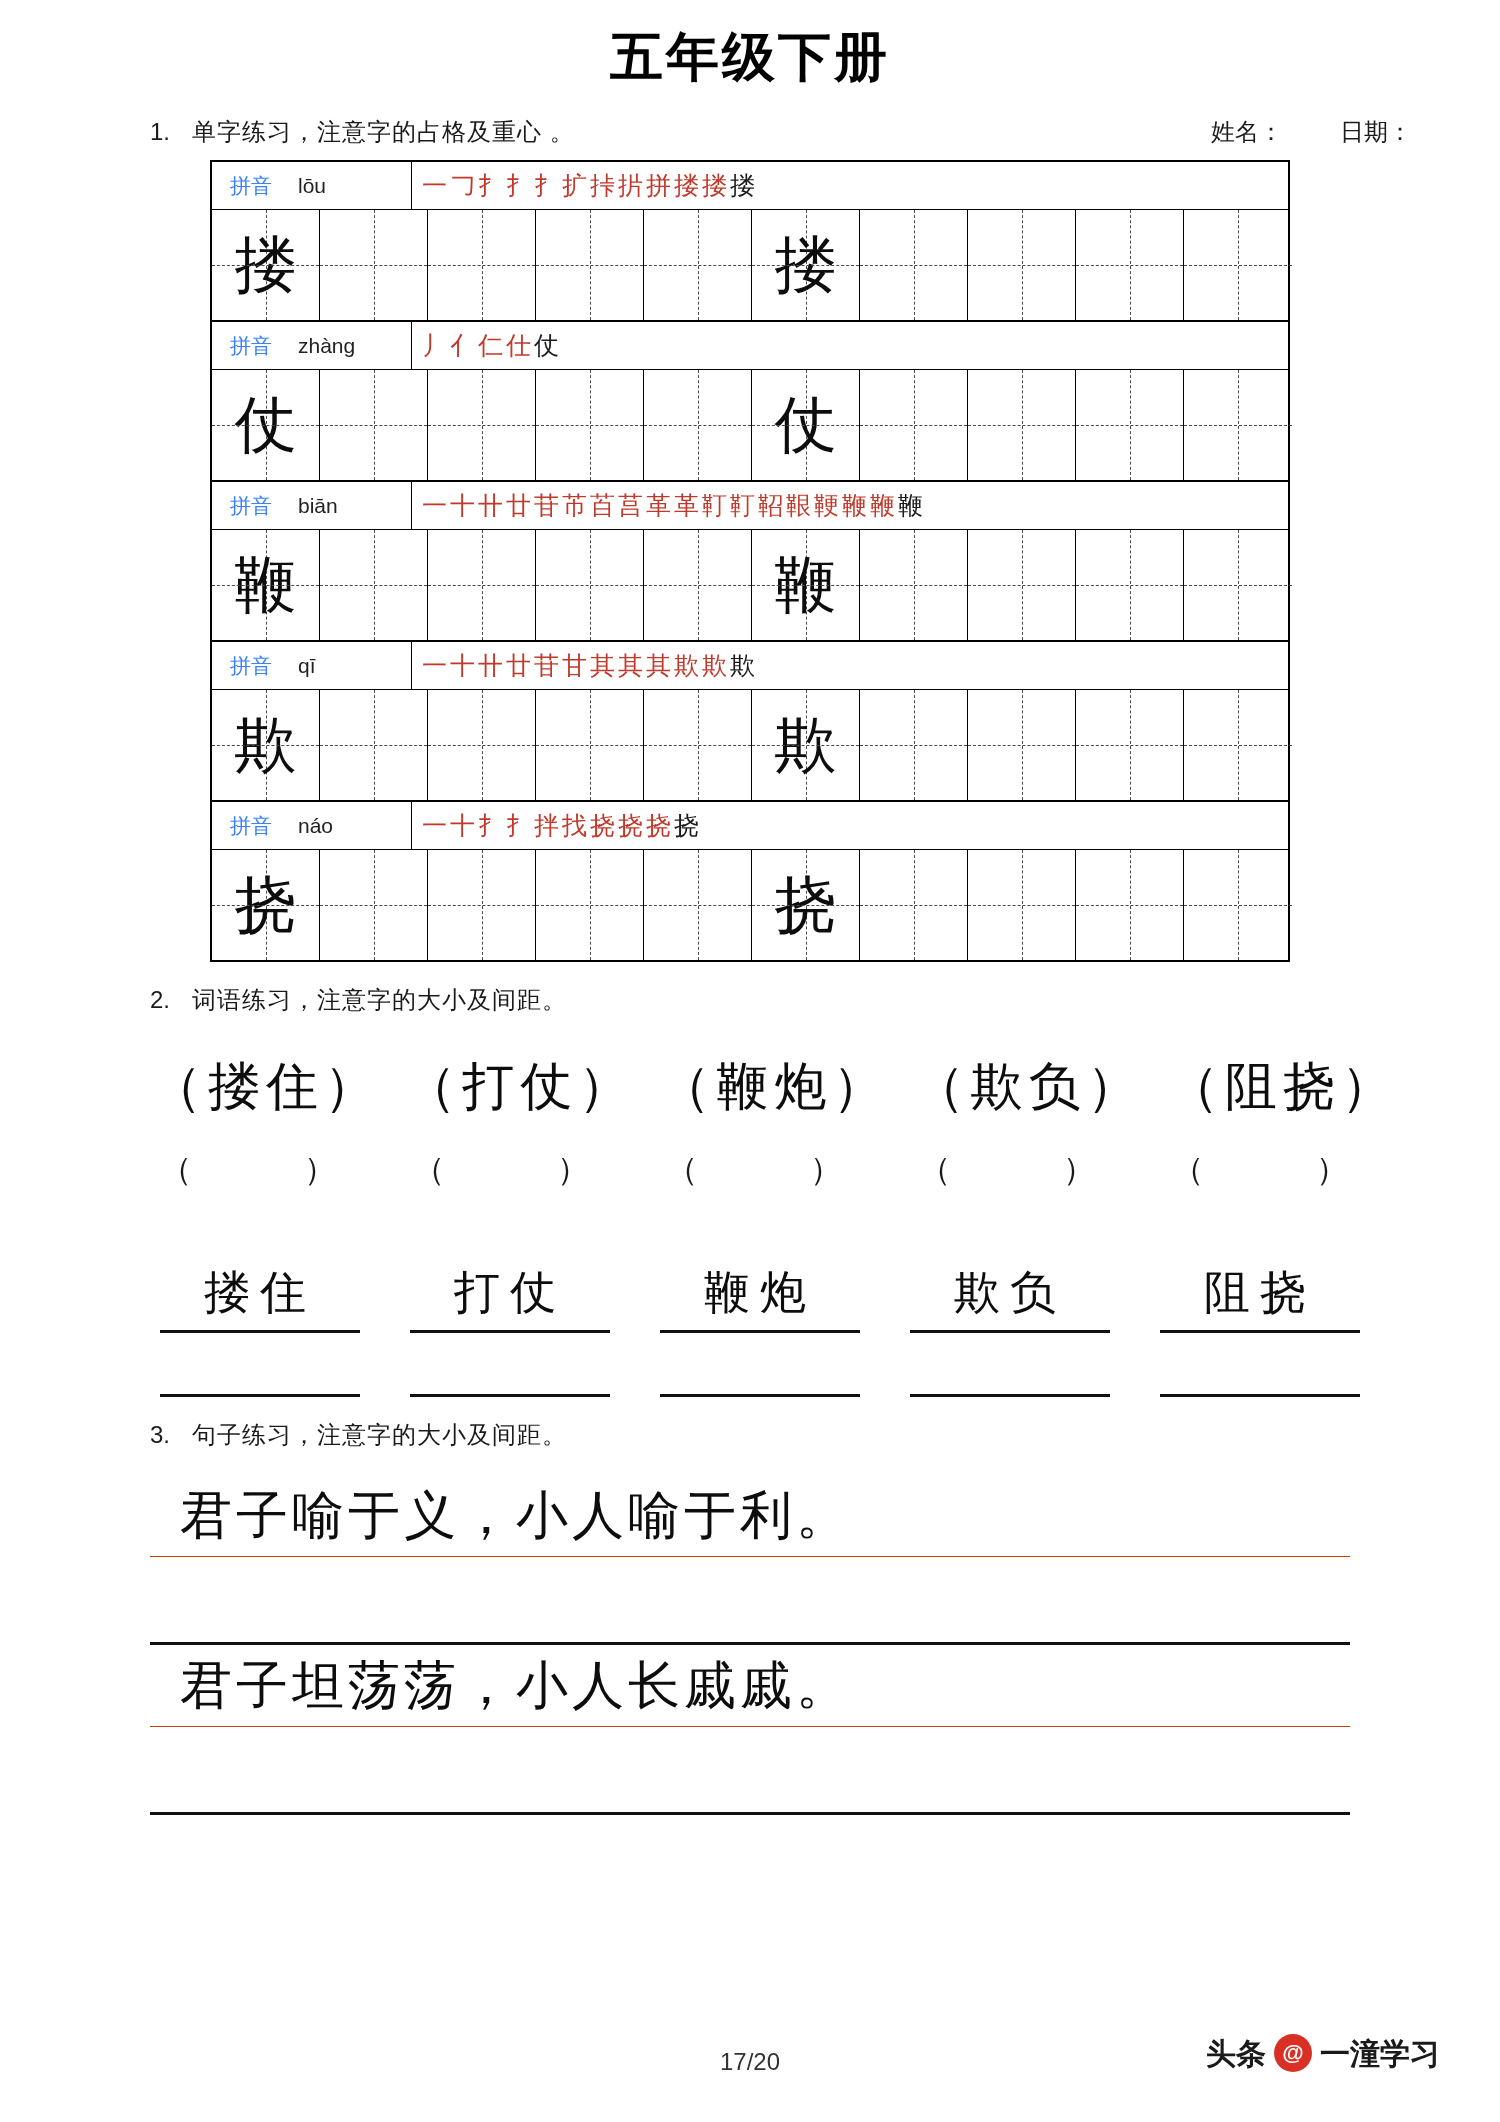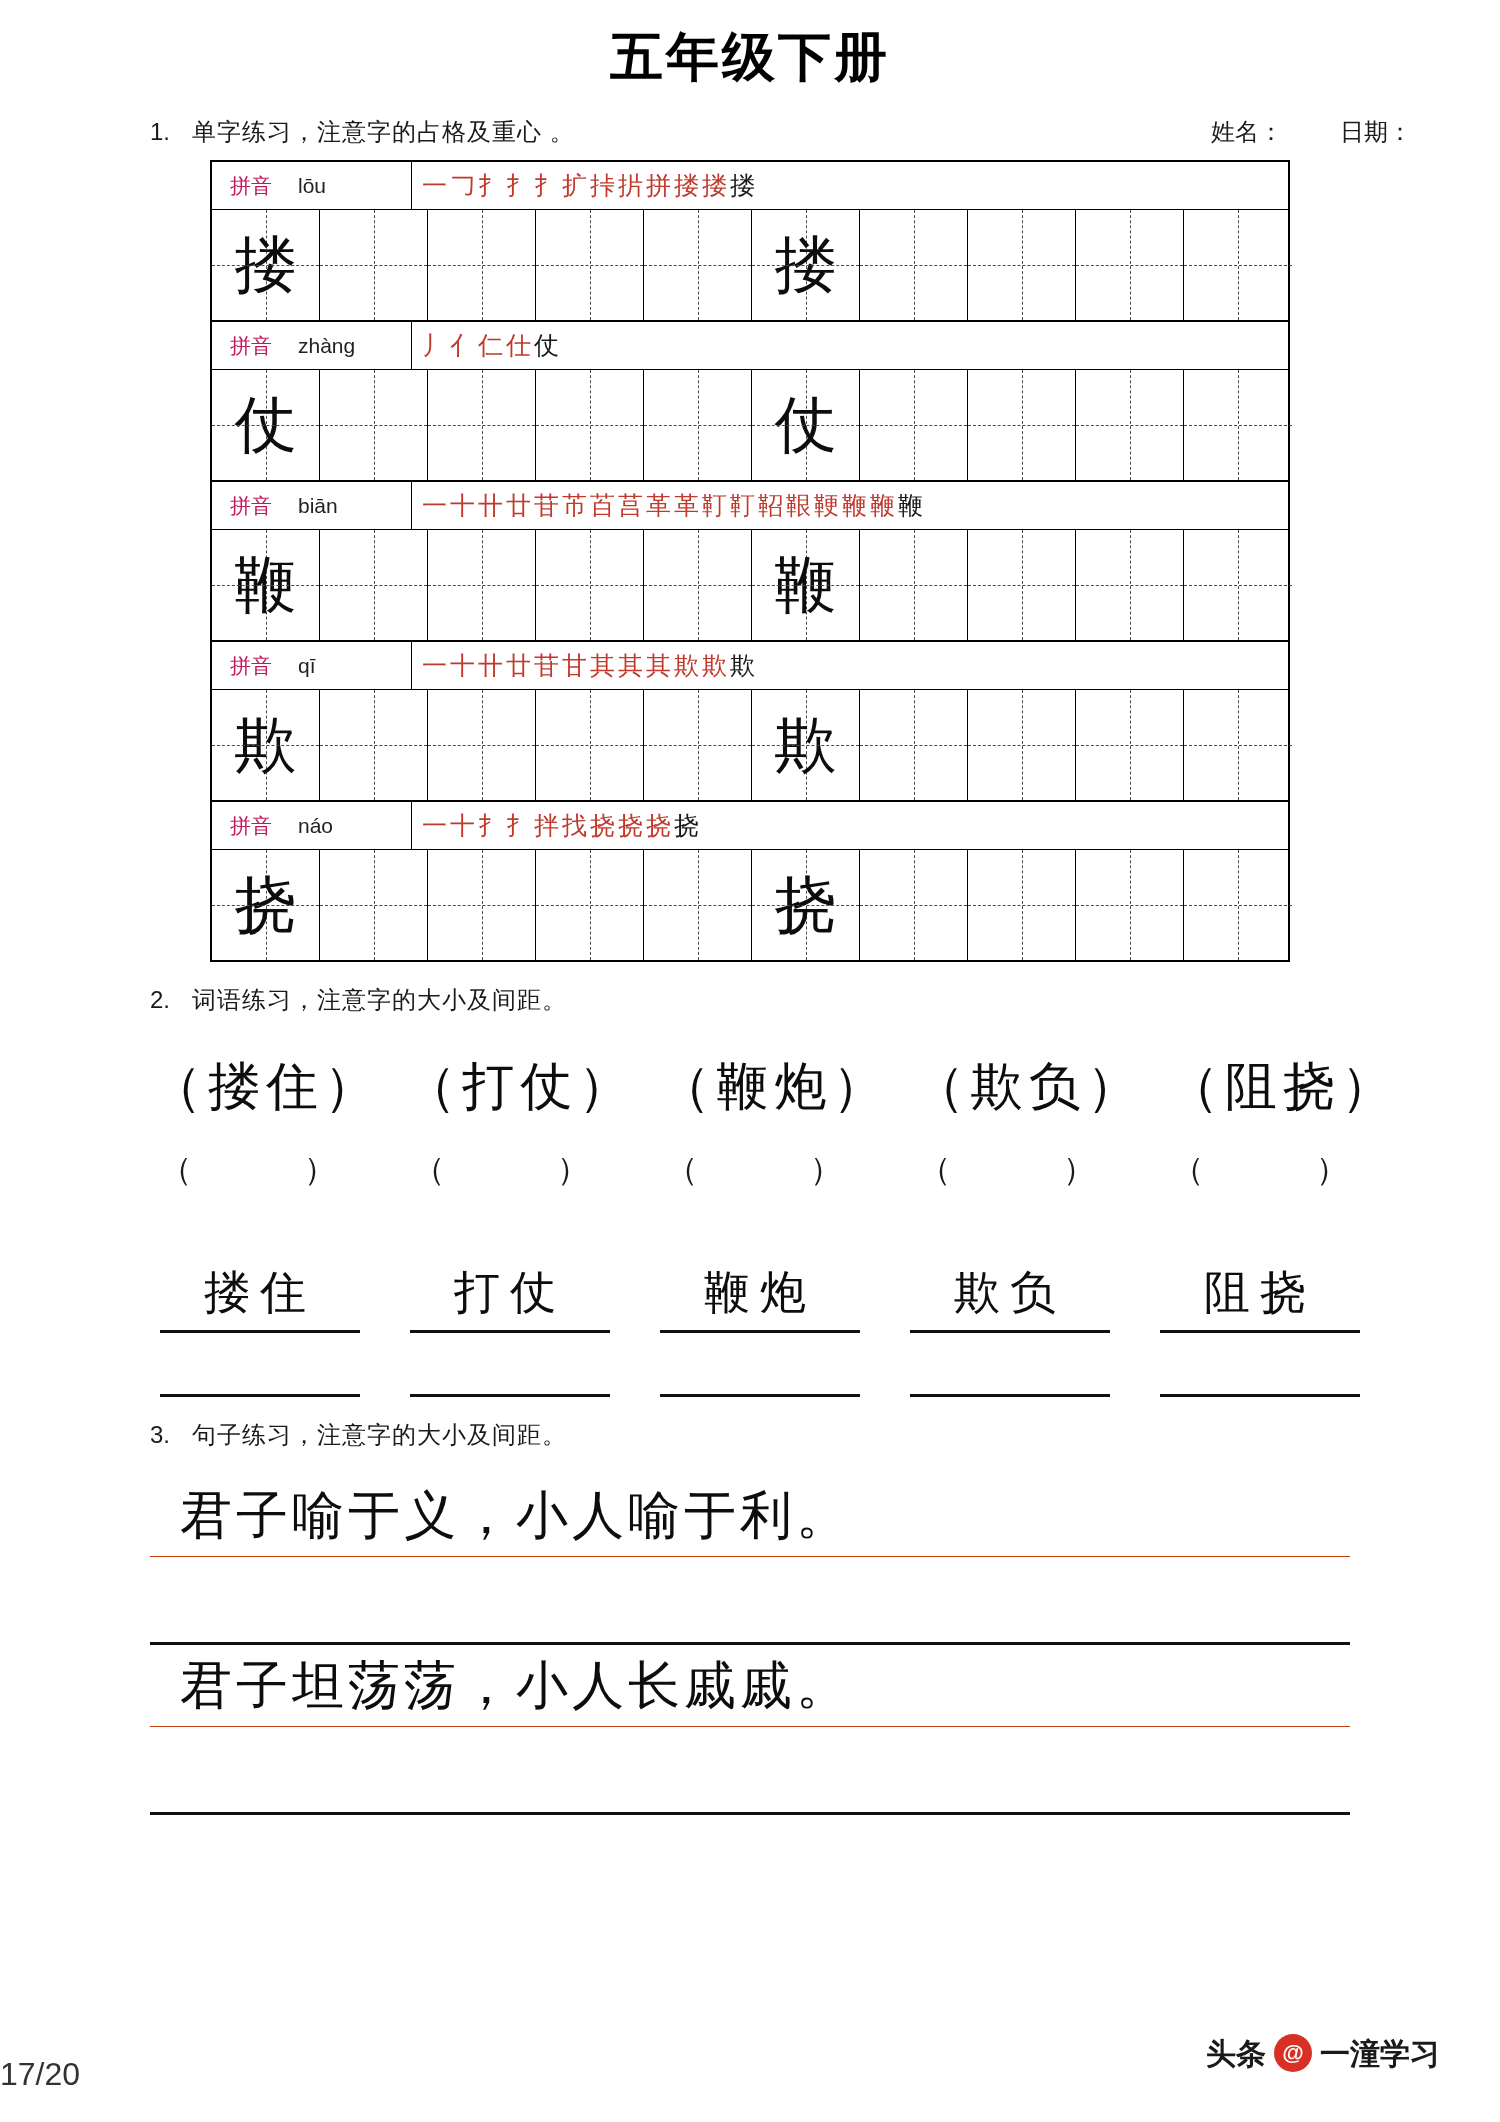--- a/index.html
+++ b/index.html
@@ -67,21 +67,21 @@
     min-width: 200px;
     height: 100%;
     display: flex;
     align-items: center;
     gap: 26px;
     padding-left: 18px;
     border-right: 1.5px solid #000;
     font-size: 21px;
     color: #3a3a3a;
   }
-  .pinyin-label { color: #be185d; }
+  .pinyin-label { color: #3b82f6; }
   .pinyin-value { color: #222; font-size: 21px; }
   .stroke-cell {
     flex: 1;
     height: 100%;
     display: flex;
     align-items: center;
     padding-left: 10px;
     overflow: hidden;
     white-space: nowrap;
   }
@@ -204,22 +204,23 @@
   
   .footer {
     position: absolute;
     left: 0; right: 0;
     bottom: 22px;
     height: 60px;
   }
   .page-num {
     position: absolute;
     left: 0; right: 0;
-    top: 16px;
-    font-size: 32px;
+    top: 8px;
+    text-align: center;
+    font-size: 24px;
     color: #333;
   }
   .watermark {
     position: absolute;
     right: 60px;
     top: -6px;
     display: flex;
     align-items: flex-start;
     gap: 8px;
     font-size: 30px;

